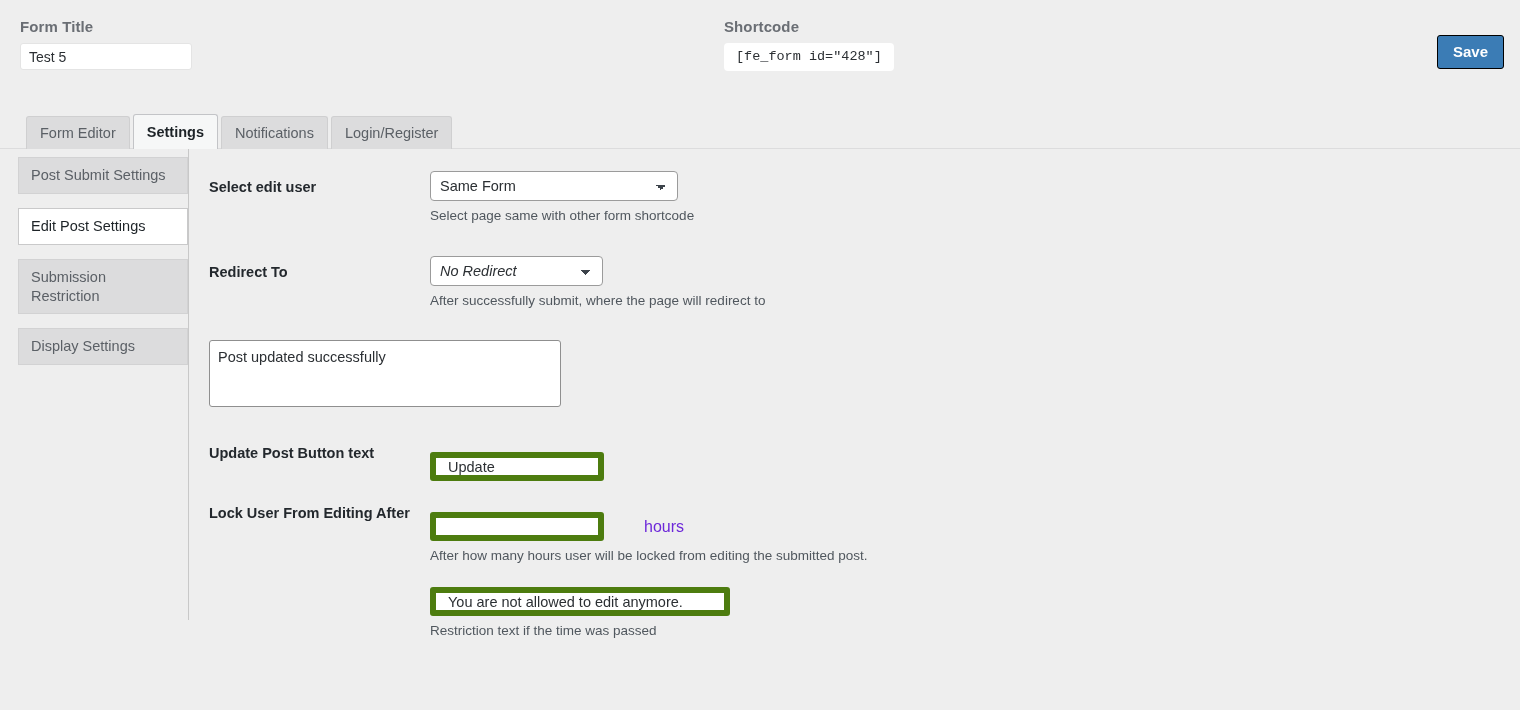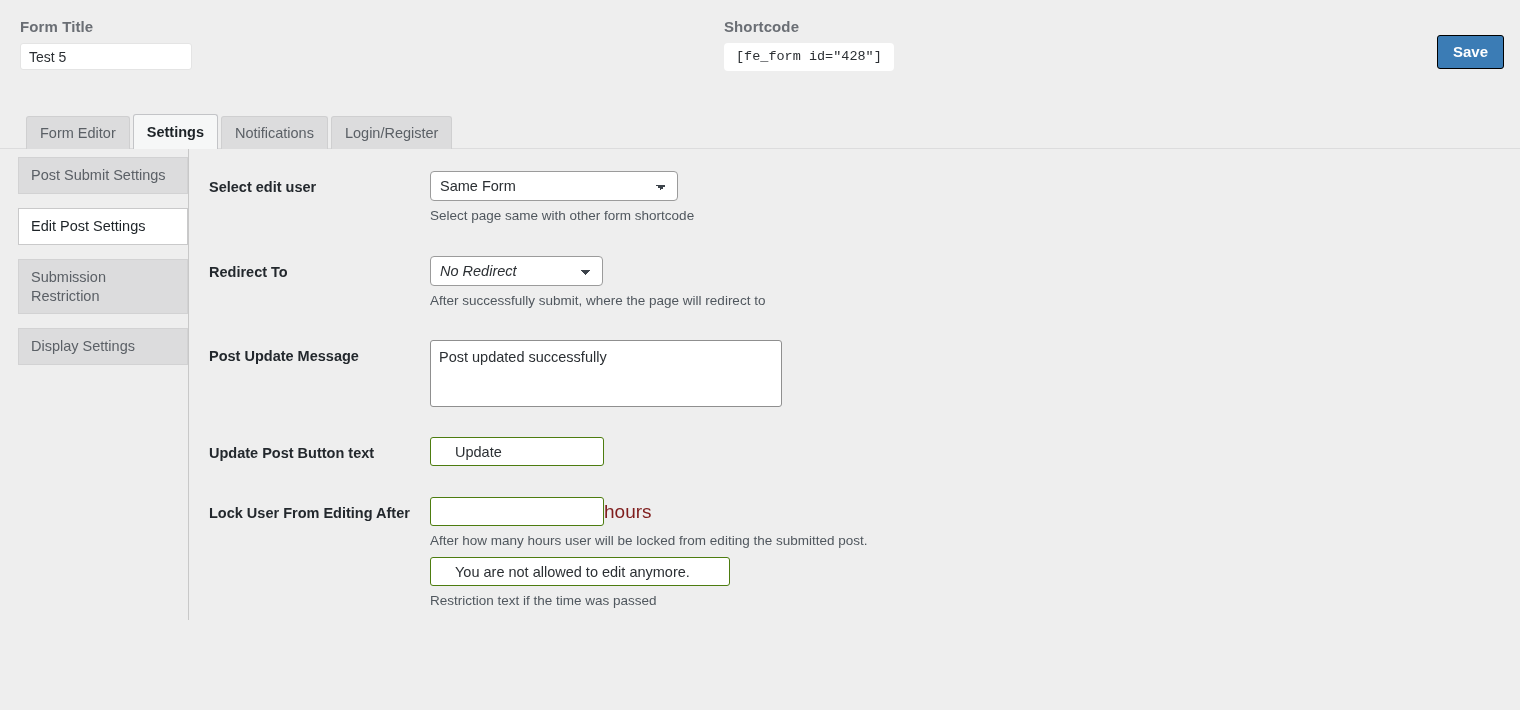--- a/index.html
+++ b/index.html
@@ -222,34 +222,36 @@
     padding: 7px 8px;
     resize: none;
     outline: none;
     line-height: 1.3;
   }
   input.ctl {
     font-family: "Liberation Sans", sans-serif;
     font-size: 14.5px;
     color: #2b2f33;
     background: #ffffff;
-    border: 1px solid #4d7c0f;
+    border: 6px solid #4d7c0f;
     border-radius: 3px;
     height: 29px;
-    padding: 3px 24px;
+    padding: 3px 12px;
     outline: none;
+    margin-top: 15px;
   }
   input.w-update-btn { width: 174px; }
   input.w-lock-hours { width: 174px; }
   input.w-restriction { width: 300px; }
 
   .inline-unit {
-    font-size: 19px;
-    color: #7f1d1d;
+    font-size: 16px;
+    color: #6d28d9;
     vertical-align: middle;
+    margin-left: 40px;
   }
 
   .r1 { position: absolute; left: 0; top: 22px; width: 100%; }
   .r2 { position: absolute; left: 0; top: 107px; width: 100%; }
   .r3 { position: absolute; left: 0; top: 191px; width: 100%; }
   .r4 { position: absolute; left: 0; top: 288px; width: 100%; }
   .r5 { position: absolute; left: 0; top: 348px; width: 100%; }
 </style>
 </head>
 <body>
@@ -304,21 +306,20 @@
       <div class="field-label">Redirect To</div>
       <div class="field-control">
         <select class="ctl w-redirect">
           <option>No Redirect</option>
         </select>
         <div class="help-text">After successfully submit, where the page will redirect to</div>
       </div>
     </div>
 
     <div class="field-row r3">
-      <div class="field-label">Post Update Message</div>
       <div class="field-control">
         <textarea class="ctl" style="">Post updated successfully</textarea>
       </div>
     </div>
 
     <div class="field-row r4">
       <div class="field-label">Update Post Button text</div>
       <div class="field-control">
         <input class="ctl w-update-btn" type="text" value="Update" style="">
       </div>

